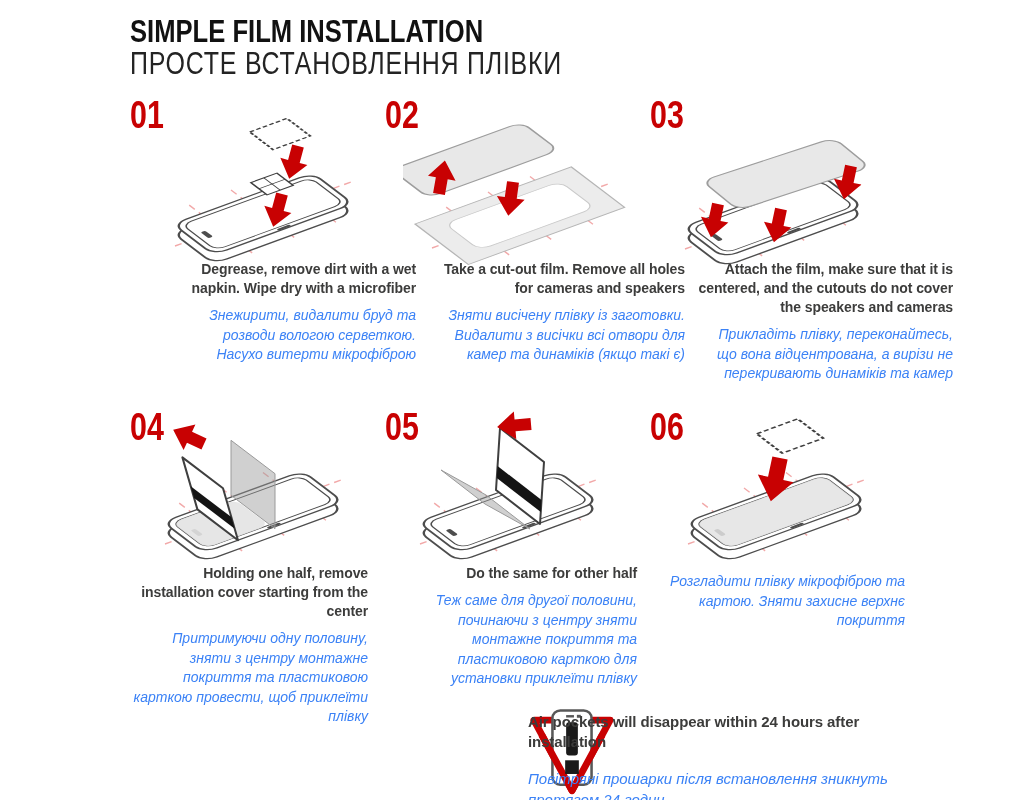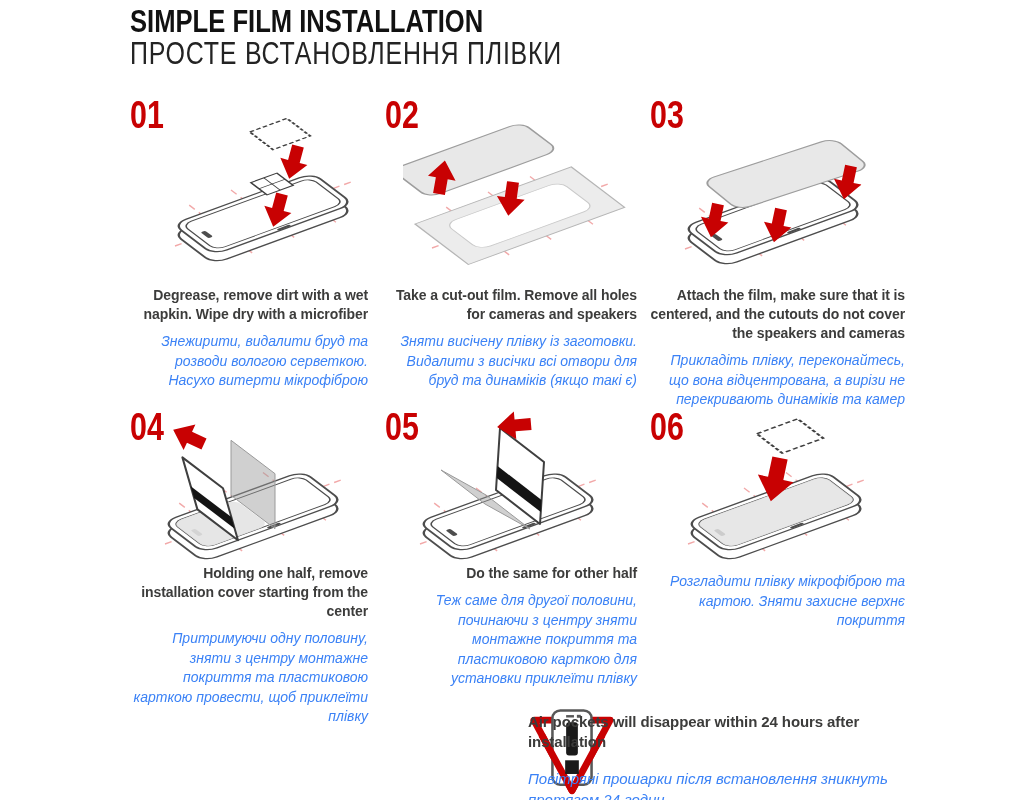--- a/index.html
+++ b/index.html
@@ -1,21 +1,21 @@
 <!DOCTYPE html>
 <html><head>
 <meta charset="utf-8">
 <style>
   html,body{margin:0;padding:0;}
   body{
     width:1024px;height:800px;position:relative;overflow:hidden;
     background:#ffffff;font-family:"Liberation Sans", sans-serif;
   }
   
-  .header{position:absolute;left:130px;top:4px;}
+  .header{position:absolute;left:130px;top:14px;}
   .title{
     margin:0;font-size:32px;line-height:34px;font-weight:800;color:#111;
     transform:scaleX(0.80);transform-origin:0 0;white-space:nowrap;letter-spacing:0;
   }
   .subtitle{
     margin:-2px 0 0 0;font-size:32px;line-height:34px;font-weight:400;color:#232323;
     transform:scaleX(0.78);transform-origin:0 0;white-space:nowrap;letter-spacing:1px;
   }
   
   .steps{
@@ -23,21 +23,21 @@
     display:grid;grid-template-columns:255px 265px 260px;grid-template-rows:312px auto;
   }
   .step{position:relative;text-align:right;}
   .step-number{
     position:absolute;top:0;left:0;margin:0;font-size:38px;line-height:38px;font-weight:800;
     color:#c80102;transform:scaleX(0.80);transform-origin:0 0;
   }
   .illus{position:absolute;top:4px;left:18px;}
   .row2 .illus{top:2px;}
   .texts{position:absolute;left:0;}
-  .row1 .texts{top:190px;}
+  .row1 .texts{top:164px;margin-left:48px;}
   .row2 .texts{top:156px;}
   .col1 .texts{width:238px;}
   .col2 .texts{width:252px;}
   .col3 .texts{width:255px;}
   .en{margin:0;font-size:14px;line-height:19px;font-weight:700;color:#3c3c3b;letter-spacing:-0.1px;}
   .ua{margin:8px 0 0 0;font-size:14px;line-height:19.5px;font-style:italic;color:#3b82f6;}
   
   .warning{position:absolute;left:528px;top:704px;display:flex;gap:14px;align-items:flex-start;}
   .warning .texts{width:360px;padding-top:8px;}
   .warning .en{font-size:15px;line-height:20px;}
@@ -140,21 +140,21 @@
       <g transform="matrix(0.93,-0.34,0.58,0.44,12,124)">
         <rect class="sheet" x="0" y="0" width="168" height="92"></rect>
         <rect class="hole" x="22" y="16" width="124" height="60" rx="12"></rect>
       </g>
       <use href="#film" transform="translate(72,60)"></use>
       <use href="#arrow-down" class="red-arrow" transform="translate(36,94) rotate(190)"></use>
       <use href="#arrow-down" class="red-arrow" transform="translate(110,82) rotate(8)"></use>
     </svg>
     <div class="texts">
       <p class="en">Take a cut-out film. Remove all holes for cameras and speakers</p>
-      <p class="ua">Зняти висічену плівку із заготовки. Видалити з висічки всі отвори для бруд та динаміків (якщо такі є)</p>
+      <p class="ua">Зняти висічену плівку із заготовки. Видалити з висічки всі отвори для камер та динаміків (якщо такі є)</p>
     </div>
   </div>
 
   <div class="step row1 col3">
     <div class="step-number">03</div>
     <svg class="illus" width="230" height="172" viewBox="0 0 230 172">
       <use href="#cross-iso" x="105" y="117"></use>
       <use href="#phone-iso" x="15" y="127"></use>
       <use href="#film" transform="translate(118,74) rotate(2)"></use>
       <use href="#arrow-down" class="red-arrow" transform="translate(50,104) rotate(12)"></use>

